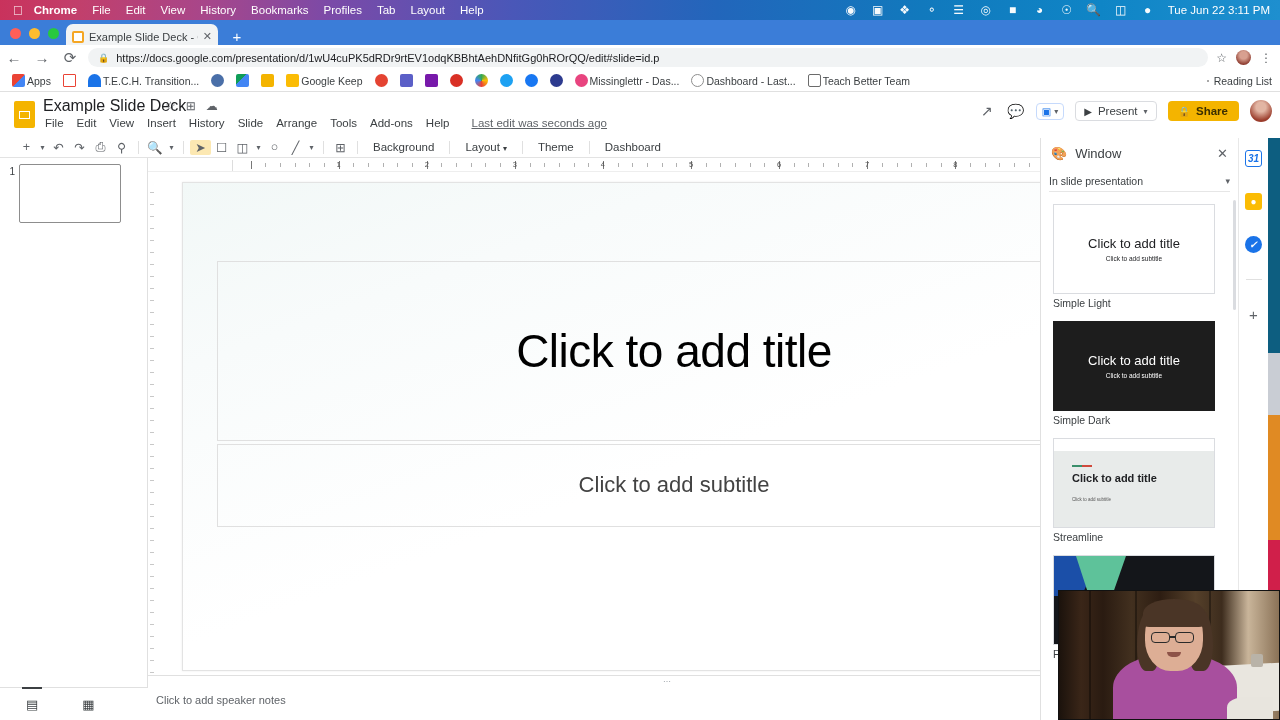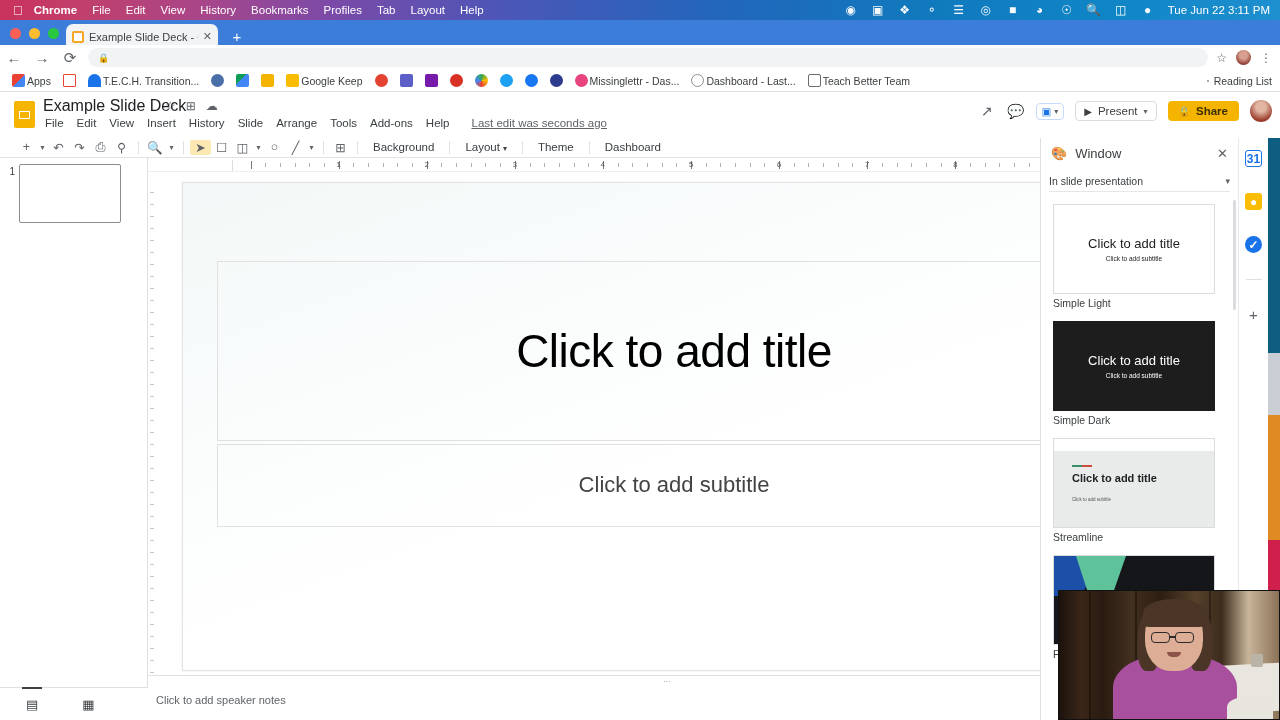--- a/index.html
+++ b/index.html
@@ -149,21 +149,21 @@
   .tcard.focus .sh1{ position:absolute; left:0; top:0; width:46px;height:40px; background:#1b4fa8;
       clip-path:polygon(0 0,100% 0,60% 100%,0 100%);}
   .tcard.focus .sh2{ position:absolute; left:22px; top:0; width:50px;height:40px; background:#5ec29a;
       clip-path:polygon(0 0,100% 0,72% 100%,26% 100%);}
   .tname{ font-size:10.5px; color:#3c4043; margin:3px 0 12px 0;}
   .tscroll{ position:absolute; right:2px; top:62px; width:3px; height:110px; background:#dadce0; border-radius:2px;}
   
   .rail{ position:absolute; top:138px; right:12px; width:30px; bottom:0; background:#fff;
      border-left:1px solid #e8e8e8; display:flex; flex-direction:column; align-items:center; padding-top:12px; gap:26px;}
   .rail .app{ width:17px;height:17px; border-radius:3px; display:flex;align-items:center;justify-content:center;
-     font-size:12px; font-weight:bold;}
+     font-size:10px; font-weight:bold;font-style:italic;}
   .rail .divider{ width:16px;height:1px;background:#e0e0e0;}
   .rail .plus{ color:#5f6368; font-size:15px;}
   
   .edge-teal{ position:absolute; right:0; top:138px; width:12px; height:215px; background:#0d5e80;}
   .edge-gray{ position:absolute; right:0; top:353px; width:12px; height:62px; background:#c9cdd4;}
   .edge-orange{ position:absolute; right:0; top:415px; width:12px; height:125px; background:#e08a23;}
   .edge-red{ position:absolute; right:0; top:540px; width:12px; bottom:0; background:#d01f4a;}
   
   .webcam{ position:absolute; right:0px; bottom:0; width:222px; height:130px; overflow:hidden;
       border:1px solid #111; background:#2b1d14;}
@@ -231,20 +231,21 @@
   </div>
   <div class="newtab">+</div>
 </div>
 
 <div class="chrome-omni">
   <span class="navbtn">←</span>
   <span class="navbtn">→</span>
   <span class="navbtn">⟳</span>
   <div class="omnibox">
     <span style="font-size:9px">🔒</span>
+    <span>https://docs.google.com/presentation/d/1wU4cuPK5dRDr9rtEV1odqKBBhtAehDNfitGg0hROrQQ/edit#slide=id.p</span>
   </div>
   <span class="omni-right">
     <span class="ic">☆</span>
     <span class="avatar-sm"></span>
     <span class="ic">⋮</span>
   </span>
 </div>
 
 <div class="bookmarks">
   <span class="bm">

